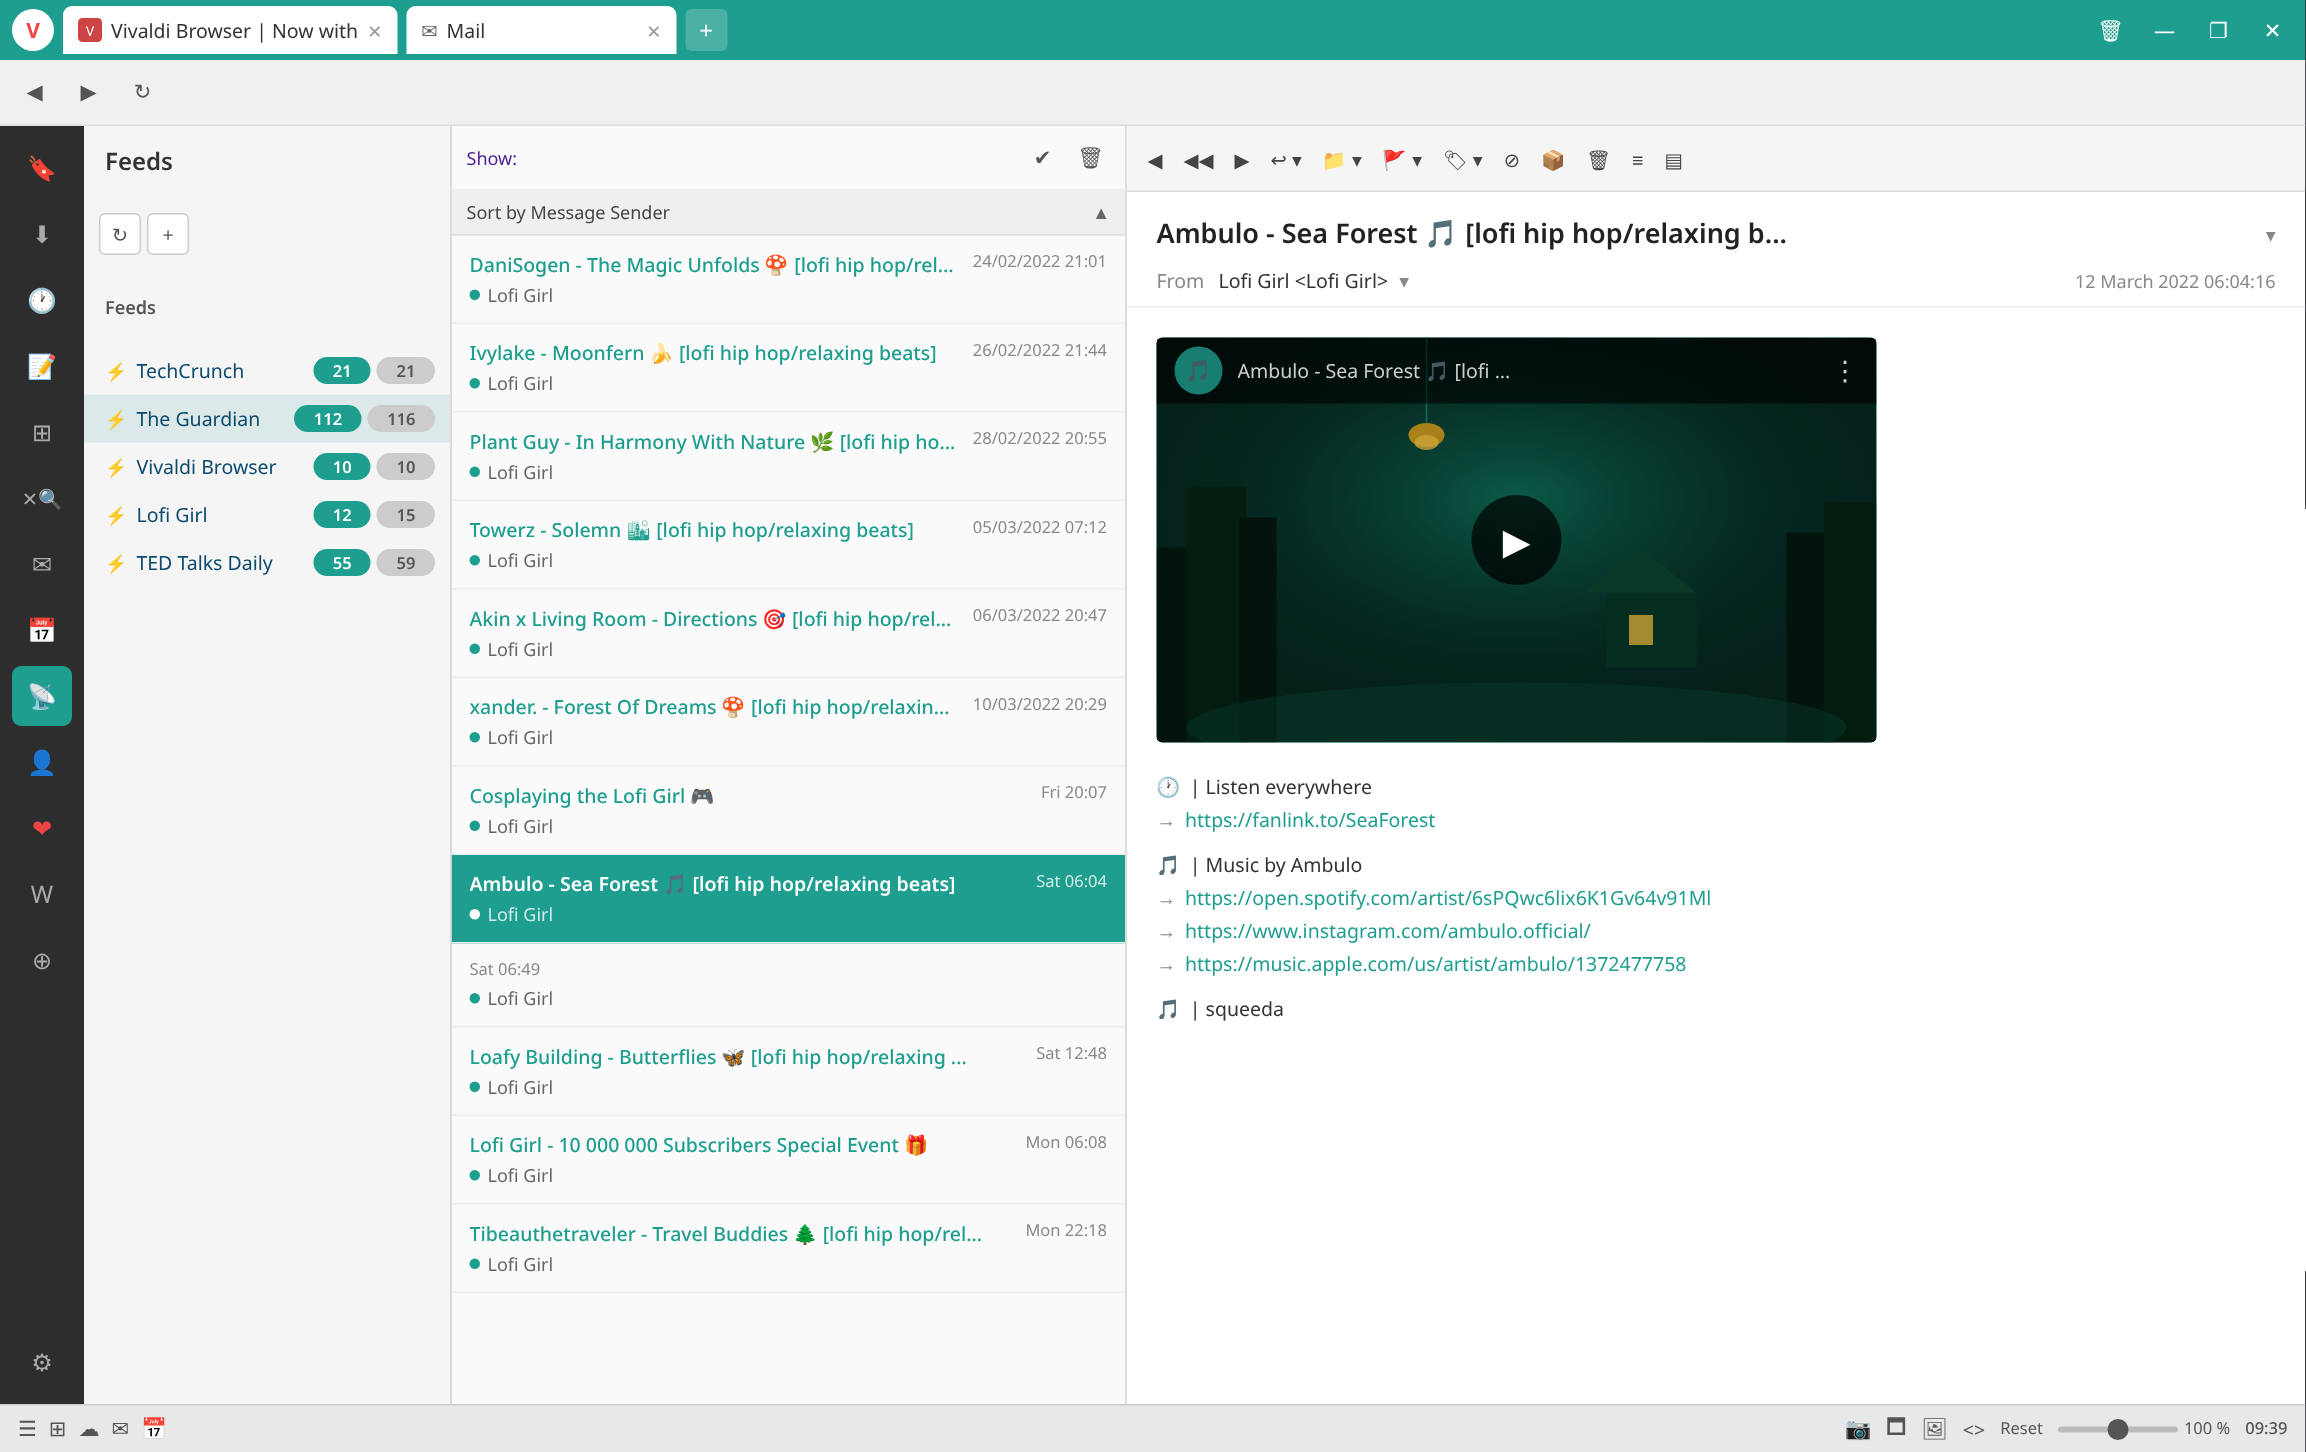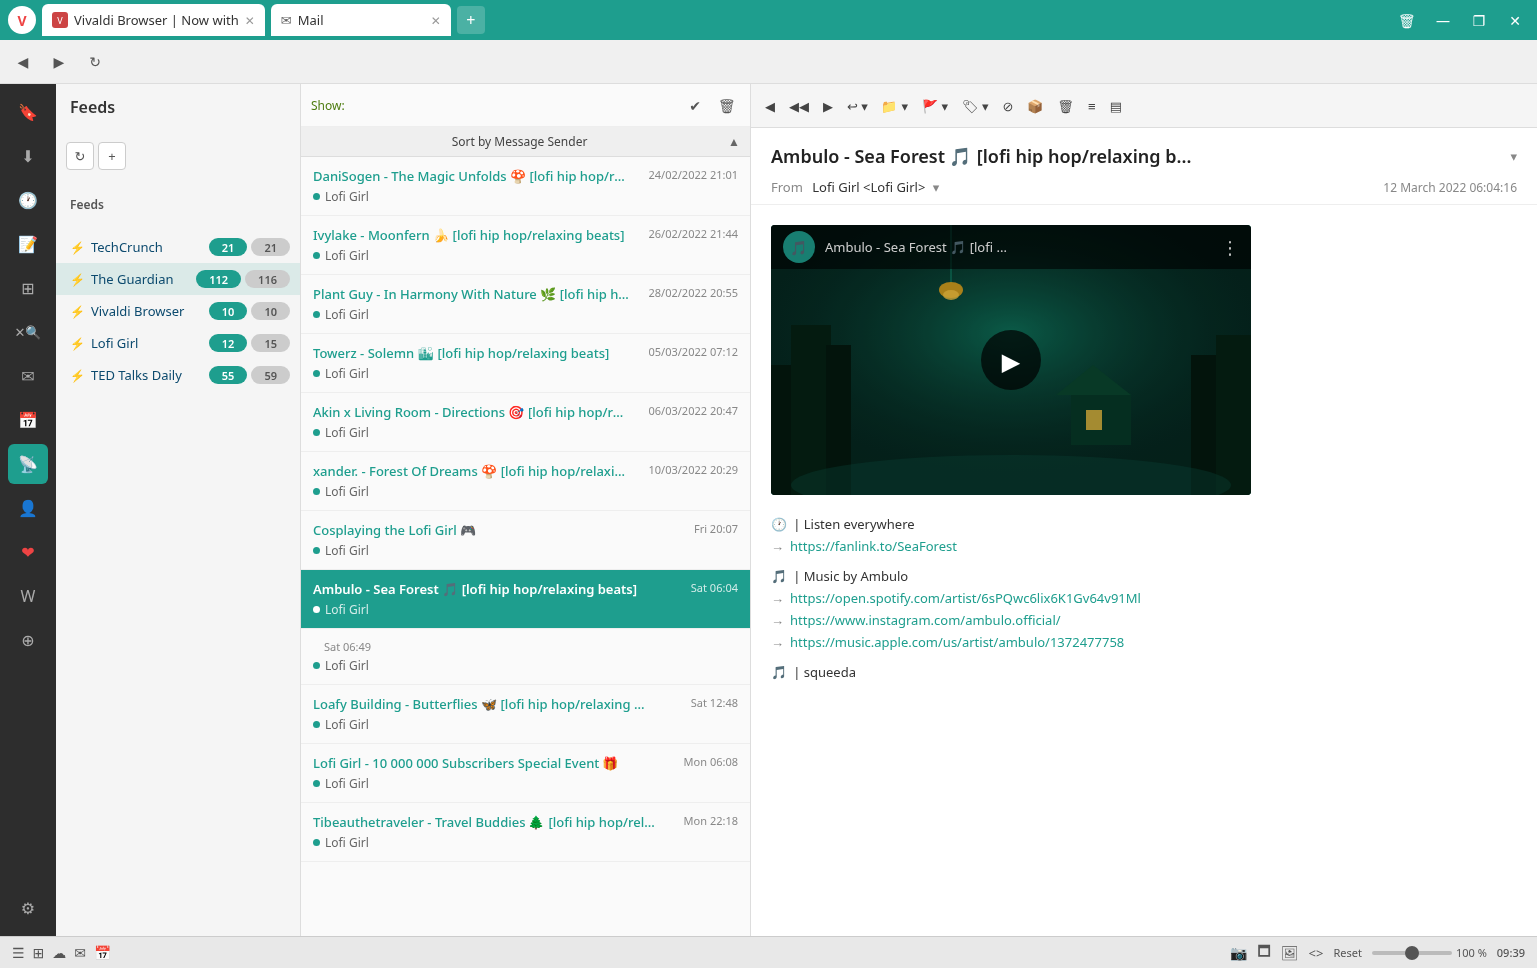--- a/index.html
+++ b/index.html
@@ -44,35 +44,35 @@
     .feed-icon { color: #888; font-size: 12px; flex-shrink: 0; }
     .feed-name { flex: 1; color: #0c4a6e; font-size: 13px; }
     .feed-badges { display: flex; gap: 4px; }
     .badge { height: 18px; min-width: 24px; border-radius: 9px; display: flex; align-items: center; justify-content: center; font-size: 11px; font-weight: 600; padding: 0 13px; }
     .badge-unread { background: #1e9e8e; color: white; }
     .badge-total { background: #ccc; color: #555; }
 
     
     .message-list-panel { width: 450px; background: #fafafa; border-right: 1px solid #ddd; display: flex; flex-direction: column; overflow: hidden; }
     .message-list-toolbar { padding: 8px 10px; display: flex; align-items: center; gap: 6px; border-bottom: 1px solid #eee; }
-    .show-label { font-size: 12px; color: #4d7c0f; }
+    .show-label { font-size: 12px; color: #4c1d95; }
     .toolbar-icons { margin-left: auto; display: flex; gap: 6px; }
     .tb-icon { width: 26px; height: 26px; display: flex; align-items: center; justify-content: center; color: #555; cursor: pointer; font-size: 14px; }
-    .sort-bar { padding: 6px 10px; display: flex; align-items: center; background: #efefef; border-bottom: 1px solid #ddd; text-align: center; }
+    .sort-bar { padding: 6px 10px; display: flex; align-items: center; background: #efefef; border-bottom: 1px solid #ddd; }
     .sort-label { font-size: 12px; color: #444; flex: 1; }
     .sort-chevron { font-size: 12px; color: #666; }
     .messages-scroll { flex: 1; overflow-y: auto; }
     .message-item { padding: 10px 12px; border-bottom: 1px solid #eee; cursor: pointer; }
     .message-item.active { background: #1e9e8e; color: white; }
     .message-item.active .msg-sender { color: white; }
     .message-item.active .msg-source { color: rgba(255,255,255,0.8); }
     .message-item.active .msg-date { color: rgba(255,255,255,0.8); }
     .msg-top { display: flex; justify-content: space-between; align-items: flex-start; margin-bottom: 3px; }
     .msg-sender { font-size: 13px; font-weight: 500; color: #1e9e8e; flex: 1; overflow: hidden; text-overflow: ellipsis; white-space: nowrap; padding-right: 8px; }
-    .msg-date { font-size: 11px; color: #888; white-space: nowrap; margin-left: 11px; }
+    .msg-date { font-size: 11px; color: #888; white-space: nowrap; }
     .msg-bottom { display: flex; align-items: center; gap: 5px; }
     .msg-dot { width: 7px; height: 7px; border-radius: 50%; background: #1e9e8e; flex-shrink: 0; }
     .message-item.active .msg-dot { background: white; }
     .msg-source { font-size: 12px; color: #666; }
 
     
     .email-viewer { flex: 1; background: white; display: flex; flex-direction: column; overflow: hidden; }
     .email-toolbar { height: 44px; background: #f5f5f5; border-bottom: 1px solid #ddd; display: flex; align-items: center; padding: 0 8px; gap: 2px; }
     .email-tb-btn { height: 30px; padding: 0 6px; display: flex; align-items: center; gap: 3px; color: #444; cursor: pointer; border-radius: 4px; font-size: 13px; }
     .email-header { padding: 16px 20px 8px; border-bottom: 1px solid #eee; }

